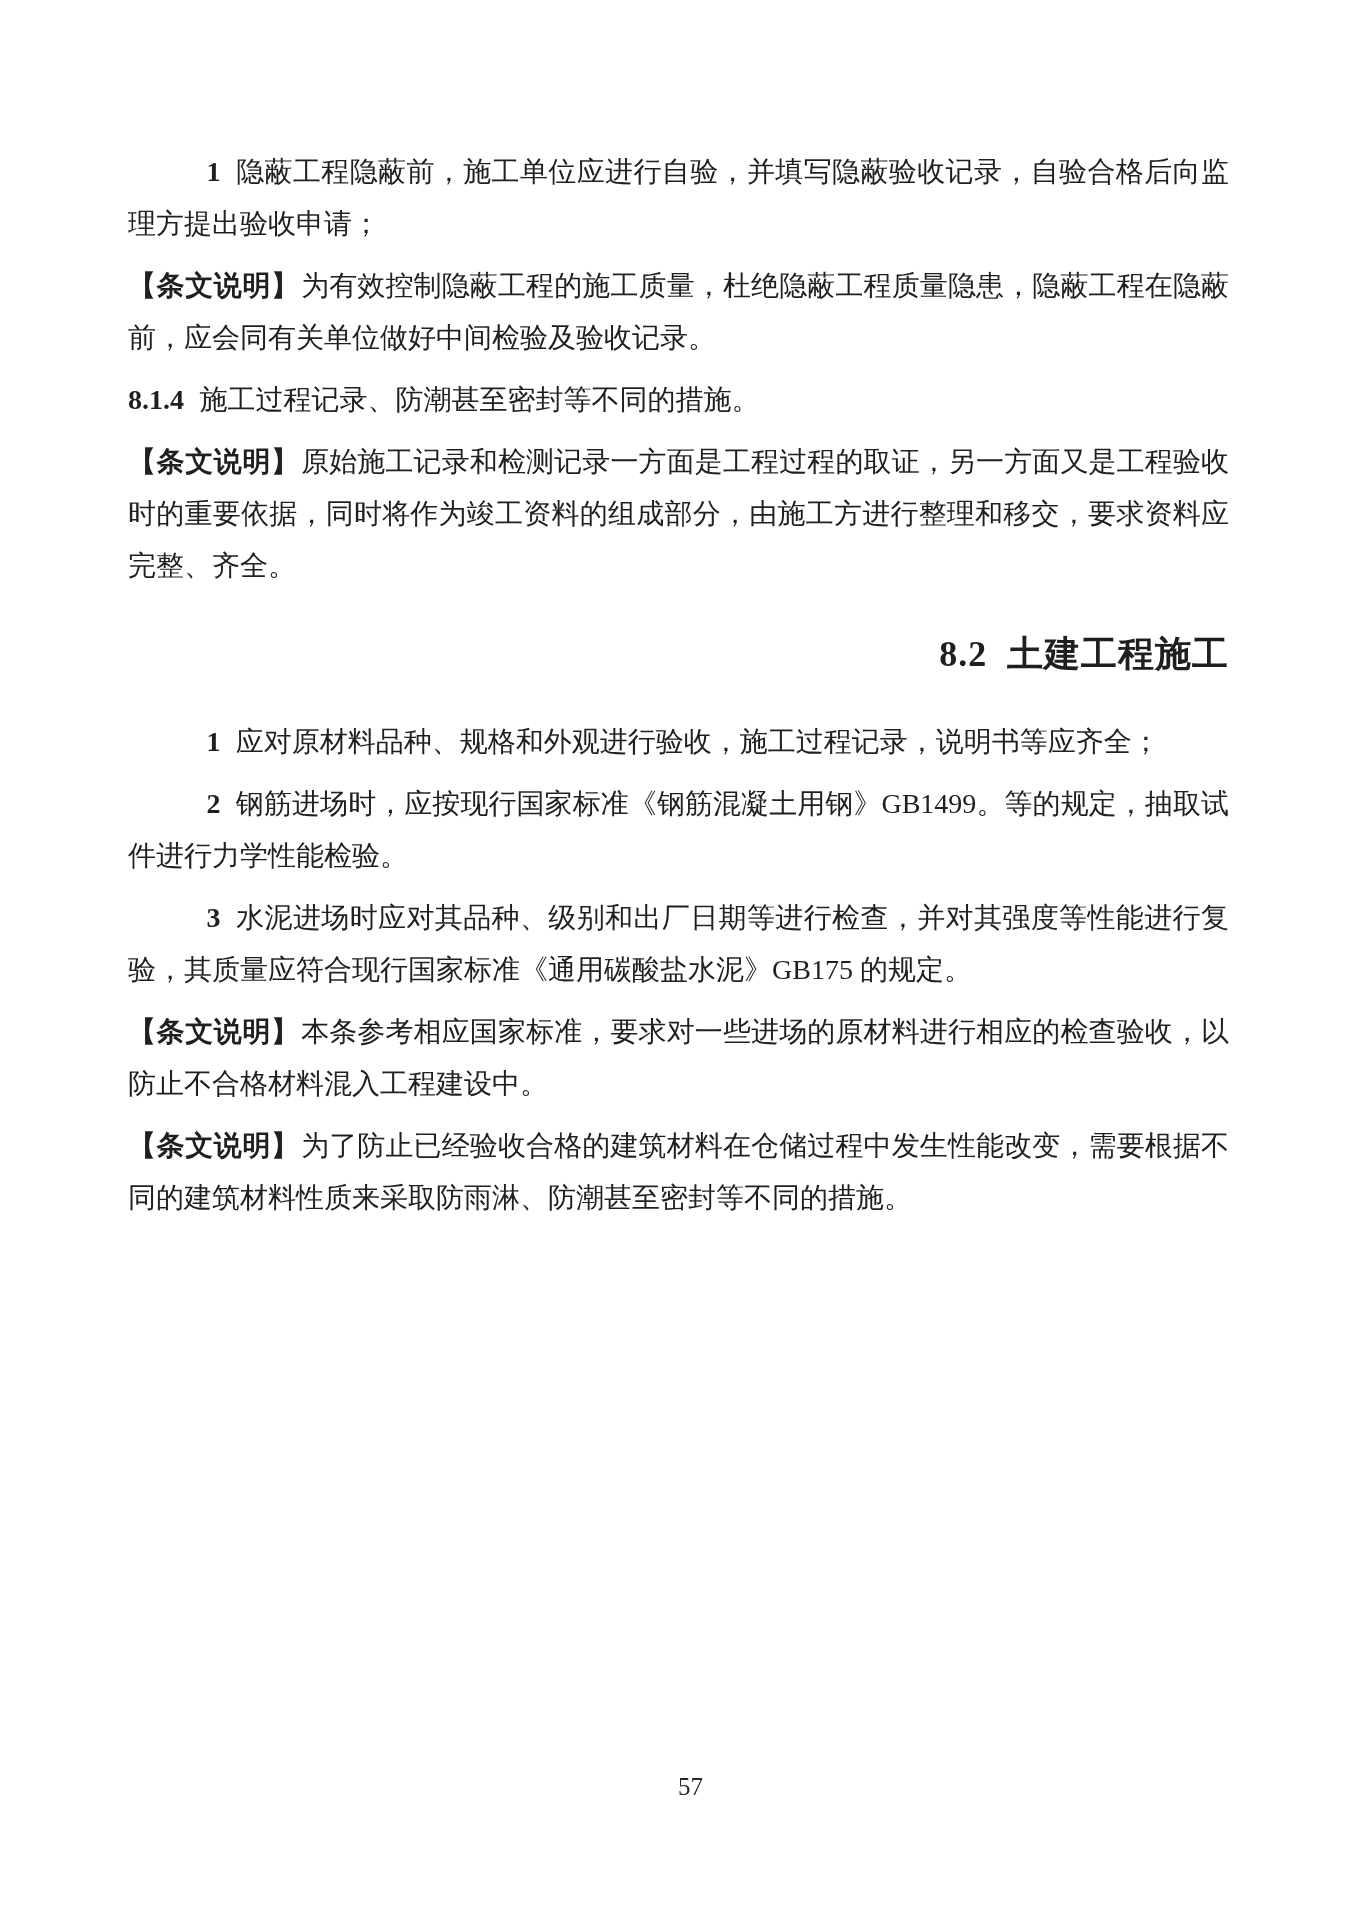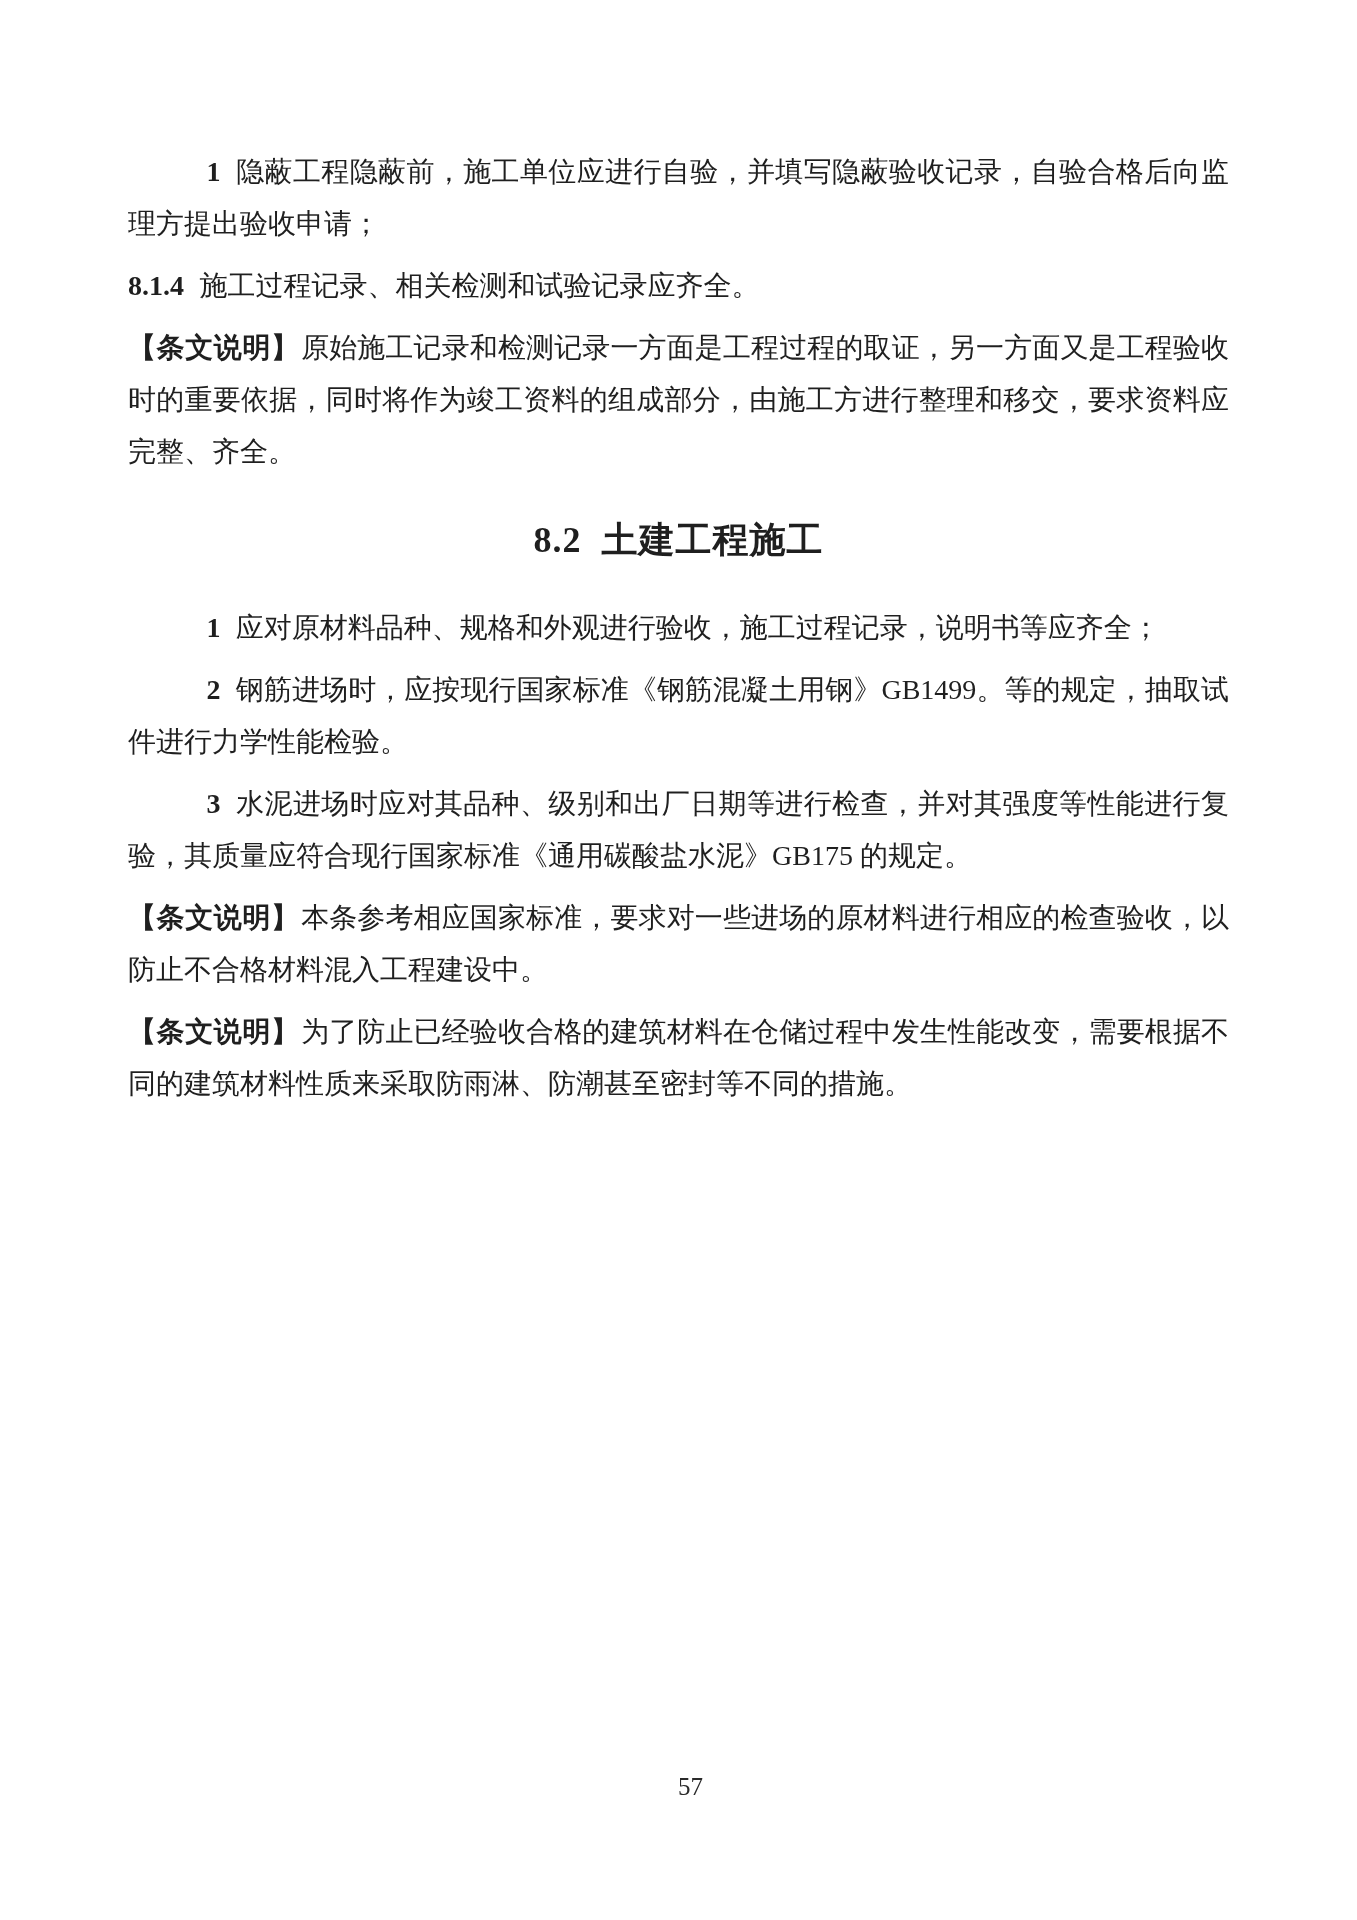--- a/index.html
+++ b/index.html
@@ -41,21 +41,21 @@
   }
   .para.commentary .prefix {
     margin-right: 0.05em;
     letter-spacing: 0.5px;
   }
   .heading {
     margin: 36px 0 36px 0;
     font-size: 36px;
     line-height: 52px;
     font-weight: bold;
-    text-align: center;
+    text-align: right;
     letter-spacing: 1px;
   }
   .heading .h-num {
     margin-right: 0.55em;
   }
   .page-number {
     position: absolute;
     top: 1772px;
     left: 12px;
     width: 100%;
@@ -66,22 +66,23 @@
   }
 </style>
 </head>
 <body>
 
 <div class="page">
   <main class="body-text" id="blocks">
   <p class="para item"><b class="prefix">1</b><span class="text">隐蔽工程隐蔽前，施工单位应进行自验，并填写隐蔽验收记录，自验合格后向监理方提出验收申请；</span></p>
 
 
+  <p class="para commentary"><b class="prefix">【条文说明】</b><span class="text">为有效控制隐蔽工程的施工质量，杜绝隐蔽工程质量隐患，隐蔽工程在隐蔽前，应会同有关单位做好中间检验及验收记录。</span></p>
 
-  <p class="para clause"><b class="prefix">8.1.4</b><span class="text">施工过程记录、相关检测和试验记录应齐全。</span></p>
+  <p class="para clause"><b class="prefix">8.1.4</b><span class="text">施工过程记录、防潮甚至密封等不同的措施。</span></p>
 
   <p class="para commentary"><b class="prefix">【条文说明】</b><span class="text">原始施工记录和检测记录一方面是工程过程的取证，另一方面又是工程验收时的重要依据，同时将作为竣工资料的组成部分，由施工方进行整理和移交，要求资料应完整、齐全。</span></p>
 
   <h2 class="heading"><span class="h-num">8.2</span><span class="h-title">土建工程施工</span></h2>
 
 
 
 
   <p class="para item"><b class="prefix">1</b><span class="text">应对原材料品种、规格和外观进行验收，施工过程记录，说明书等应齐全；</span></p>
 

